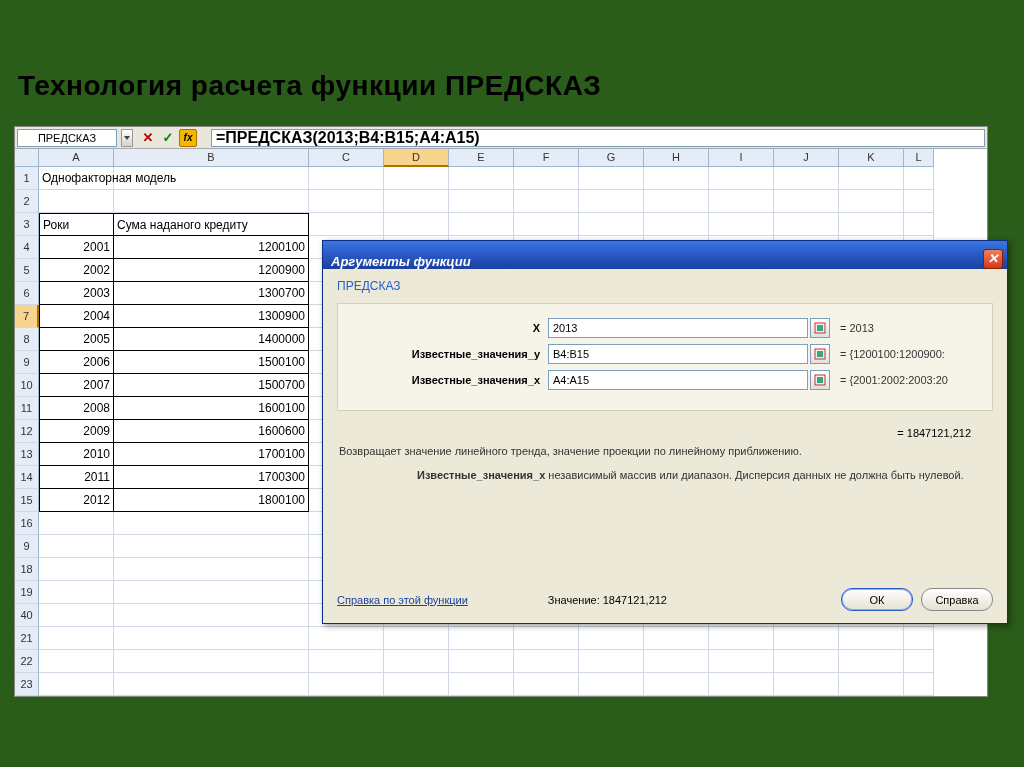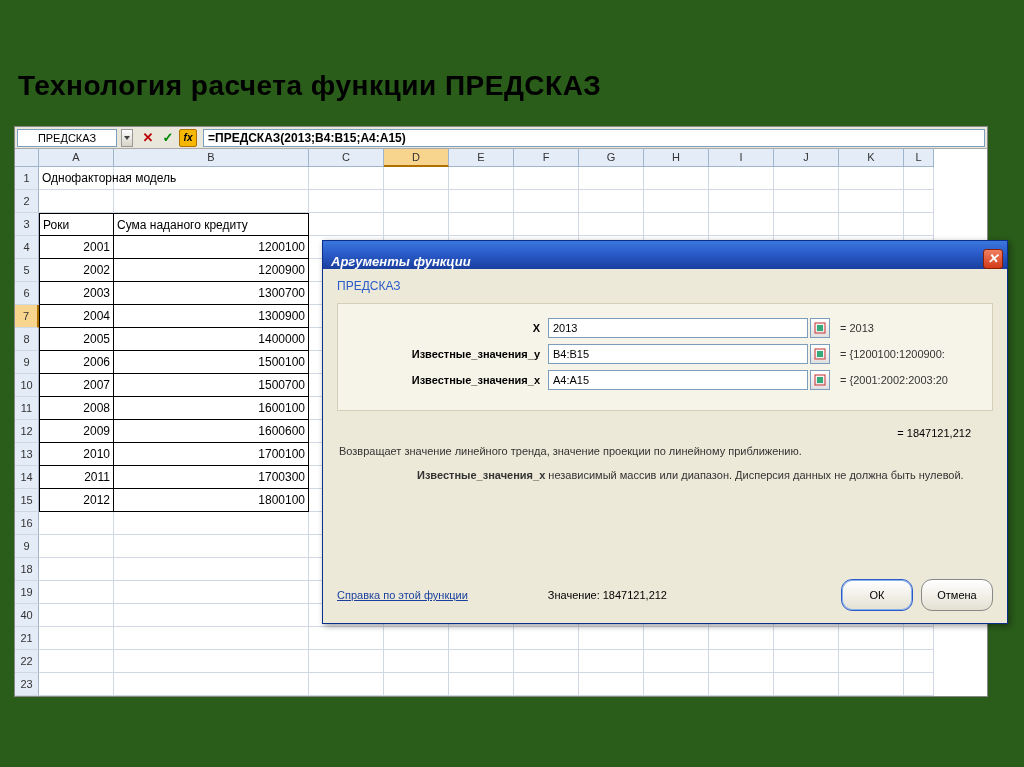--- a/index.html
+++ b/index.html
@@ -65,25 +65,25 @@
     font-style:italic;
     font-size:10px;
     font-weight:bold;
     color:#000;
   }
   .formula-input {
     flex:1;
     height:18px;
     background:#fff;
     border:1px solid #7b9ebd;
-    font-size:12px;
+    font-size:16px;
     padding:0 4px;
     line-height:16px;
     font-weight:bold;
-    margin-left:4px;
+    margin-left:12px;
   }
   .sheet {
     display:flex;
     background:#fff;
   }
   .rowhdrs { display:flex; flex-direction:column; }
   .corner {
     width:24px; height:18px;
     background:#e4ecf7;
     border-right:1px solid #9eb6ce;
@@ -251,21 +251,21 @@
   .help-link {
     color:#1a3f9e;
     text-decoration:underline;
     font-size:11px;
   }
   .val-text {
     margin-left:80px;
     font-size:11px;
   }
   .btn {
-    width:72px;height:32px;
+    width:72px;height:23px;
     background:linear-gradient(#fff,#e4e1d2);
     border:1px solid #888;
     border-radius:11px;
     font-size:11px;
     margin-left:8px;
   }
   .btn.primary { border:1px solid #2a5bc9; box-shadow:0 0 0 1px #8ab0ee inset; }
   .spacer{flex:1;}
 </style>
 </head>
@@ -716,15 +716,15 @@
     <div class="desc1">Возвращает значение линейного тренда, значение проекции по линейному приближению.</div>
     <div class="desc2">
       <b>Известные_значения_x</b><span> независимый массив или диапазон. Дисперсия данных не должна быть нулевой.</span>
     </div>
   </div>
   <div class="dlg-footer">
     <a class="help-link">Справка по этой функции</a>
     <span class="val-text">Значение: 1847121,212</span>
     <span class="spacer"></span>
     <button class="btn primary">ОК</button>
-    <button class="btn">Отмена</button>
+    <button class="btn">Справка</button>
   </div>
 </div>
 
 </body></html>

